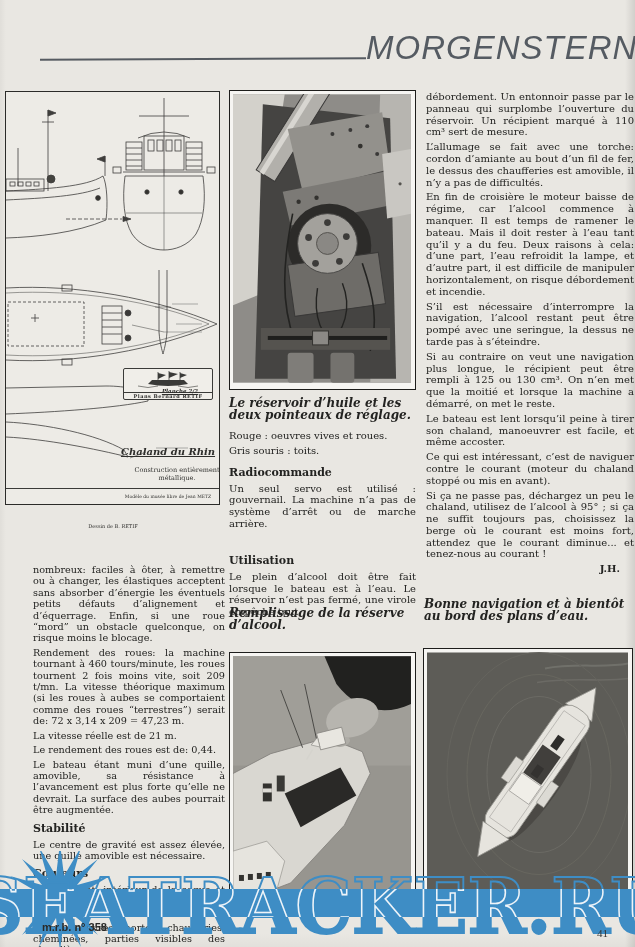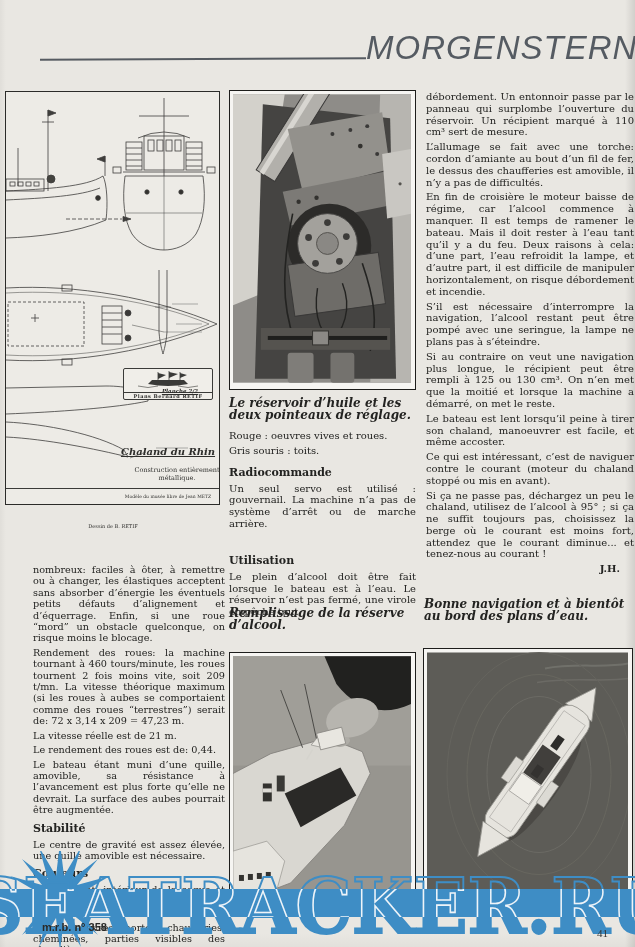--- a/index.html
+++ b/index.html
@@ -268,21 +268,21 @@
         <polygon points="86,78 78,84 86,88" fill="#e8e6e0" stroke="#8a8883" stroke-width="0.6"></polygon>
       </g>
       <line x1="80" y1="94" x2="74" y2="104" stroke="#d5d3cd" stroke-width="1.4"></line>
     </svg>
   </div>
 
   <div class="abs col rightcol">
     <p>débordement. Un entonnoir passe par le panneau qui surplombe l’ouverture du réservoir. Un récipient marqué à 110 cm³ sert de mesure.</p>
     <p>L’allumage se fait avec une torche: cordon d’amiante au bout d’un fil de fer, le dessus des chaufferies est amovible, il n’y a pas de difficultés.</p>
     <p>En fin de croisière le moteur baisse de régime, car l’alcool commence à manquer. Il est temps de ramener le bateau. Mais il doit rester à l’eau tant qu’il y a du feu. Deux raisons à cela: d’une part, l’eau refroidit la lampe, et d’autre part, il est difficile de manipuler horizontalement, on risque débordement et incendie.</p>
-    <p>S’il est nécessaire d’interrompre la navigation, l’alcool restant peut être pompé avec une seringue, la lampe ne plans pas à s’éteindre.</p>
+    <p>S’il est nécessaire d’interrompre la navigation, l’alcool restant peut être pompé avec une seringue, la dessus ne tarde pas à s’éteindre.</p>
     <p>Si au contraire on veut une navigation plus longue, le récipient peut être rempli à 125 ou 130 cm³. On n’en met que la moitié et lorsque la machine a démarré, on met le reste.</p>
     <p>Le bateau est lent lorsqu’il peine à tirer son chaland, manoeuvrer est facile, et même accoster.</p>
     <p>Ce qui est intéressant, c’est de naviguer contre le courant (moteur du chaland stoppé ou mis en avant).</p>
     <p>Si ça ne passe pas, déchargez un peu le chaland, utilisez de l’alcool à 95° ; si ça ne suffit toujours pas, choisissez la berge où le courant est moins fort, attendez que le courant diminue... et tenez-nous au courant !</p>
     <p class="signature">J.H.</p>
   </div>
   <div class="abs caption" style="left:424px;top:598px;width:208px;">Bonne navigation et à bientôt au bord des plans d’eau.</div>
   <div class="abs photo" style="left:423px;top:648px;width:210px;height:257px;">
     <svg width="201" height="246" viewBox="0 0 201 245">
       <rect width="201" height="245" fill="#5d5c57"></rect>

